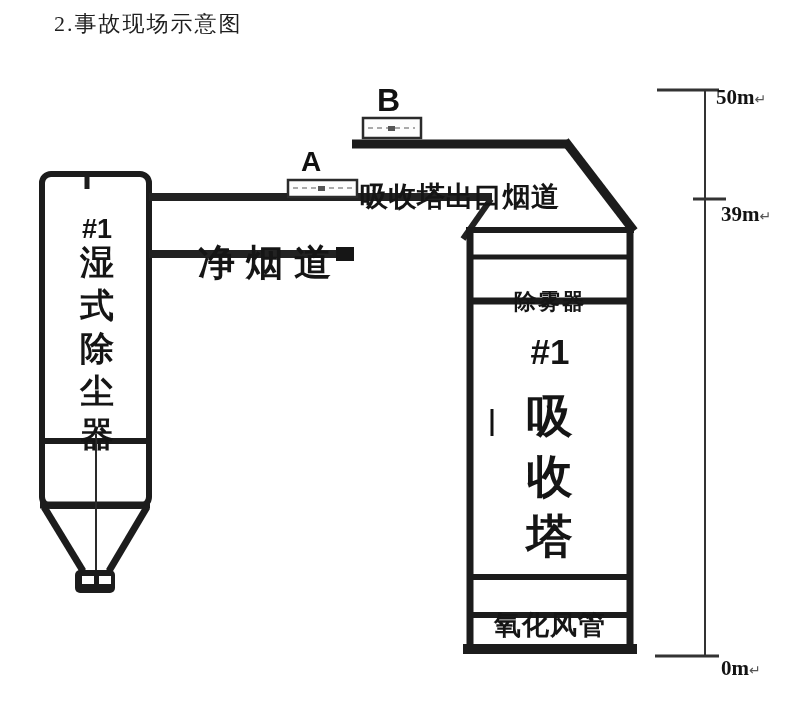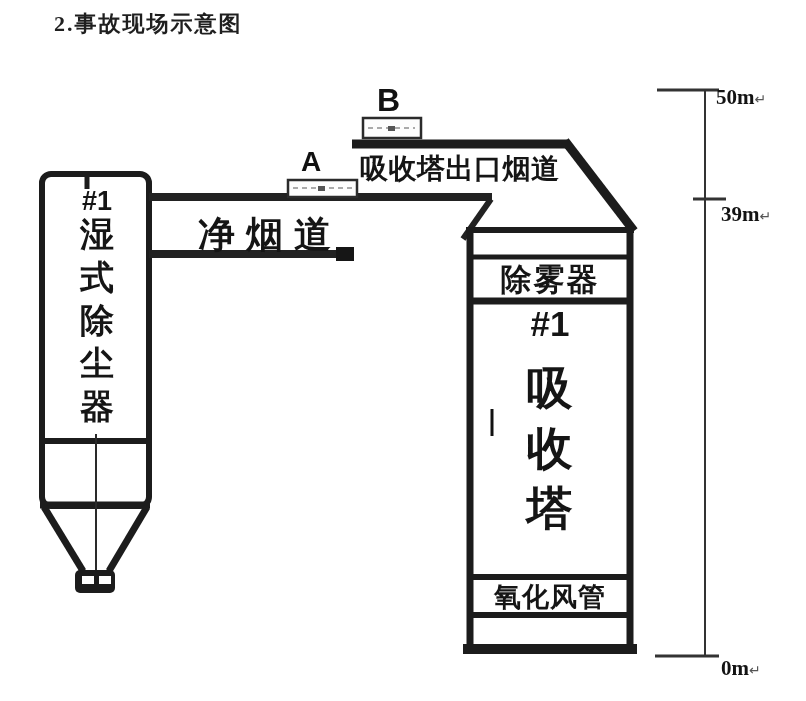--- a/index.html
+++ b/index.html
@@ -8,41 +8,41 @@
     width:806px;height:701px;
     background:#ffffff;
     font-family:"Liberation Sans",sans-serif;
     color:#1a1a1a;
     overflow:hidden;
   }
   .abs{position:absolute;}
   .doc-title{
     left:54px;top:9px;
     font-family:"Liberation Serif",serif;
-    font-weight:bold;
+    font-weight:normal;
     font-size:22px;
     letter-spacing:2px;
     color:#1f1f1f;
   }
   svg.linework{position:absolute;left:0;top:0;}
-  .cn{font-weight:bold;color:#151515;}
+  .cn{font-weight:bold;color:#151515;margin-top:28px;}
   .centerbox{text-align:center;}
   .v-name{white-space:pre-line;}
   
   .esp-unit{left:42px;top:186px;width:110px;font-size:27px;}
   .esp-name{left:42px;top:213px;width:110px;font-size:34px;line-height:43px;}
   
   .clean-flue-label{left:198px;top:210px;font-size:37px;letter-spacing:11px;}
   .outlet-flue-label{left:360px;top:150px;font-size:28px;letter-spacing:0.5px;}
   .marker-letter{font-size:28px;font-weight:bold;color:#111;}
   .marker-a{left:301px;top:146px;}
   .marker-b{left:377px;top:82px;font-size:32px;}
   
   .tower-band{left:470px;width:160px;}
-  .demister-label{top:259px;font-size:31px;letter-spacing:2px;text-align:center;}
+  .demister-label{top:259px;font-size:22px;letter-spacing:2px;text-align:center;}
   .tower-unit{top:304px;font-size:35px;}
   .tower-name{top:358px;font-size:46px;line-height:60px;letter-spacing:1px;}
   .oxidation-label{top:579px;font-size:27px;letter-spacing:1px;}
   
   .elev{
     font-family:"Liberation Serif",serif;
     font-weight:bold;font-size:21px;color:#131313;margin-top:30px;
   }
   .elev .mark{
     font-family:"Liberation Sans",sans-serif;

